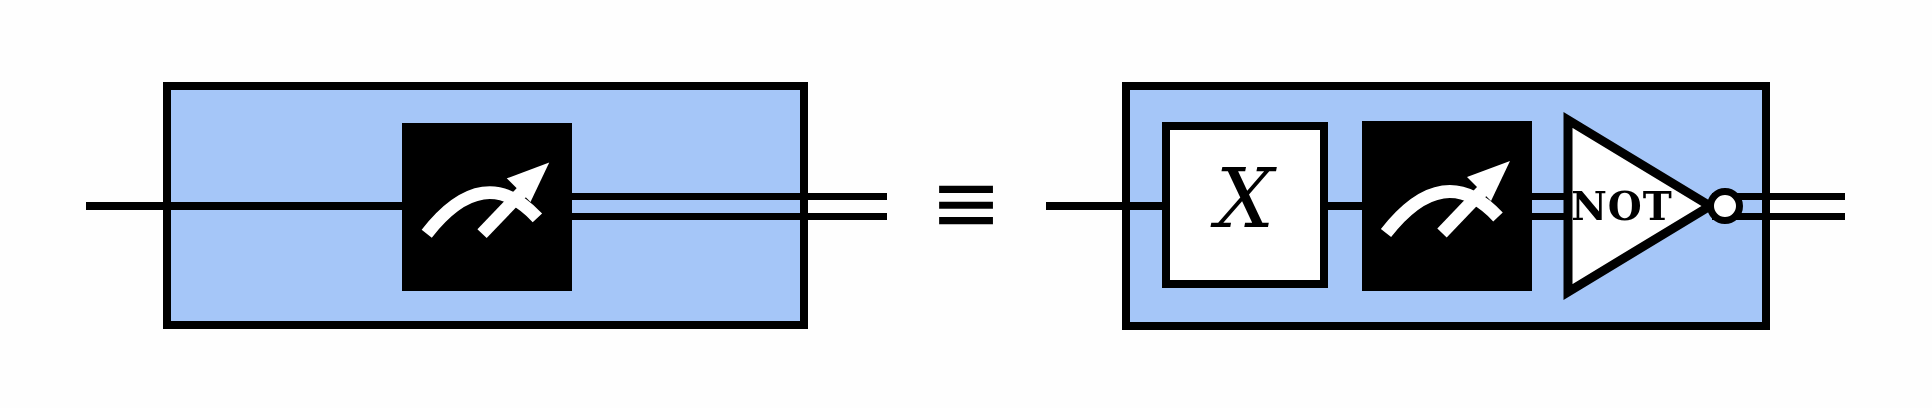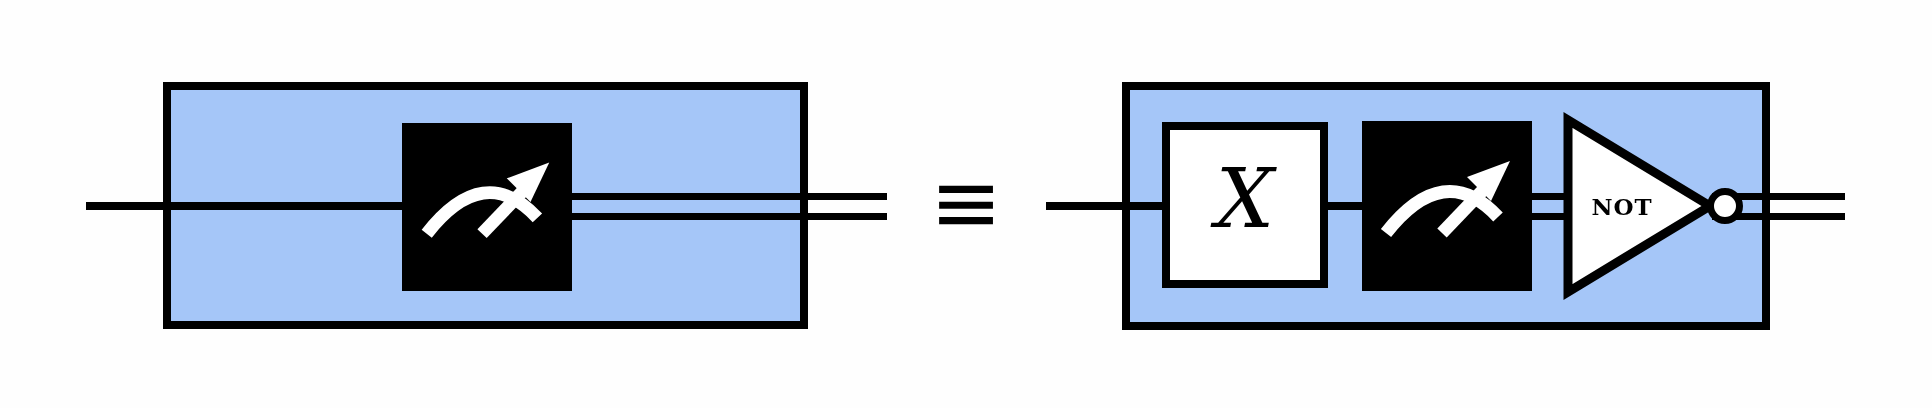--- a/index.html
+++ b/index.html
@@ -55,21 +55,21 @@
 
   .not-svg { position: absolute; z-index: 3; overflow: visible; }
   .not-label {
     position: absolute;
     z-index: 4;
     display: flex;
     align-items: center;
     justify-content: center;
     font-family: "DejaVu Serif", serif;
     font-weight: bold;
-    font-size: 23px;
+    font-size: 39px;
     letter-spacing: 1px;
     color: #000;
   }
 
   .equiv {
     position: absolute;
     z-index: 2;
     display: flex;
     align-items: center;
     justify-content: center;

